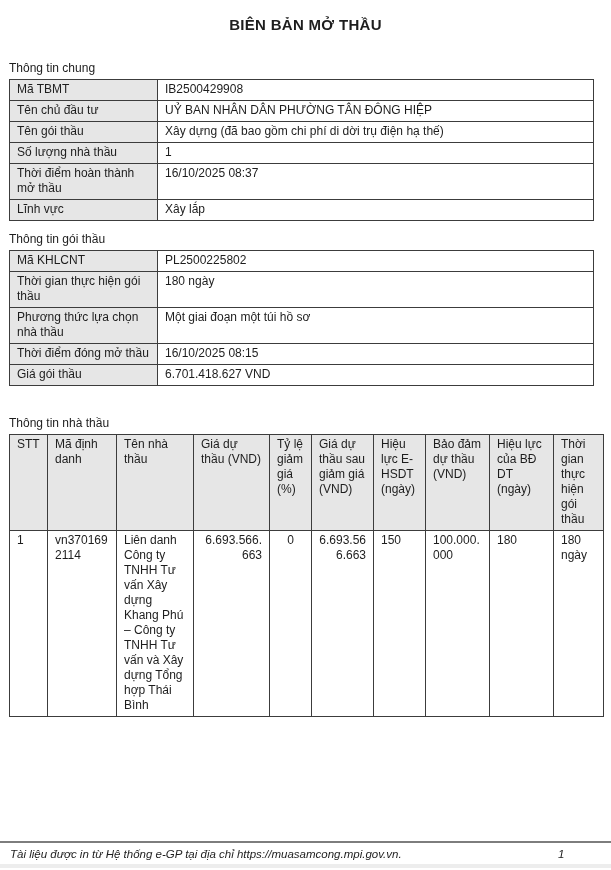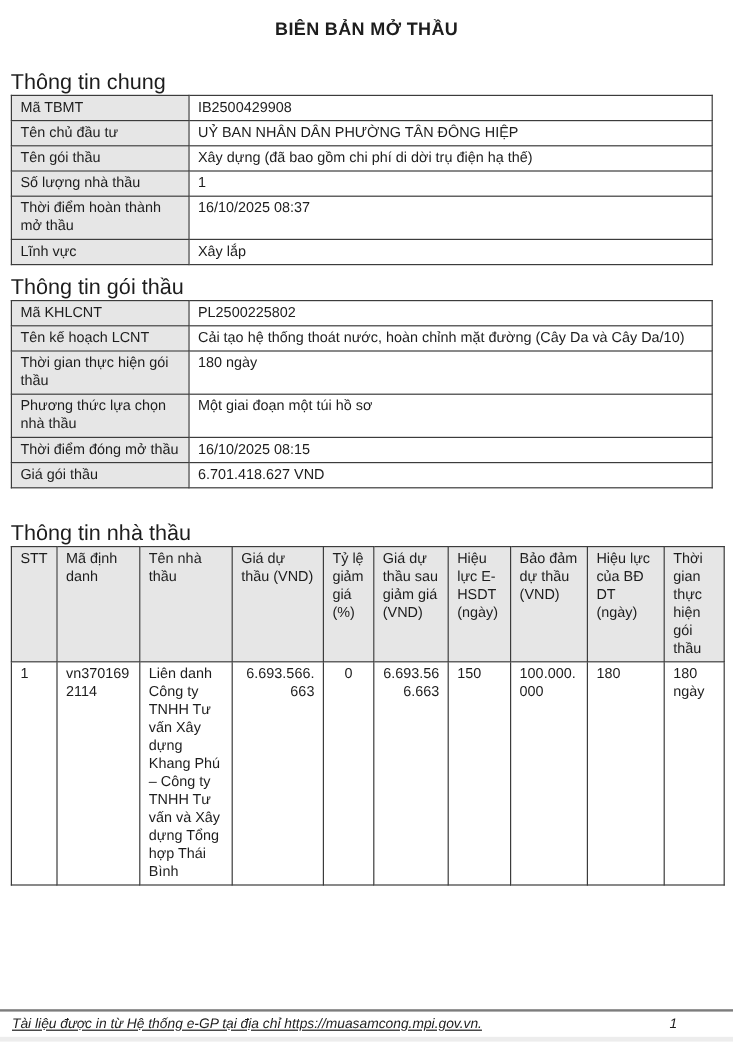--- a/index.html
+++ b/index.html
@@ -7,21 +7,21 @@
     width:611px;height:870px;background:#ffffff;overflow:hidden;
     font-family:"Liberation Sans","DejaVu Sans",sans-serif;
     color:#1d1d1d;-webkit-font-smoothing:antialiased;
   }
   .page{position:relative;width:611px;height:868px;background:#fff;}
   .doc-title{
     margin:0;padding-top:15px;height:19px;line-height:19px;
     text-align:center;font-size:15px;font-weight:bold;letter-spacing:.3px;
   }
   .sec-heading{
-    margin:0 0 3px 9px;font-size:18px;line-height:15px;font-weight:normal;
+    margin:0 0 3px 9px;font-size:12px;line-height:15px;font-weight:normal;
   }
   .mt1{margin-top:27px;}
   .mt2{margin-top:11px;}
   .mt3{margin-top:30px;}
   table{border-collapse:collapse;table-layout:fixed;margin-left:9px;font-size:12px;}
   table.kv{width:585px;}
   table.bidders{width:594px;}
   td,th{
     border:1px solid #3c3c3c;vertical-align:top;
     padding:2px 7px 3px 7px;line-height:15px;font-size:12px;
@@ -29,21 +29,21 @@
   }
   td.lbl, th{background:#e6e6e6;font-weight:normal;text-align:left;}
   .ar{text-align:right;}
   .ac{text-align:center;}
   .ba{word-break:break-all;}
   .footer-rule{
     position:absolute;left:0;right:0;top:841px;height:0;
     border-top:2px solid #7d7d7d;
   }
   .footer-row{position:absolute;top:847px;left:10px;width:591px;font-size:11.5px;font-style:italic;line-height:14px;}
-  .footer-note{position:absolute;left:0;top:0;text-decoration:underline;}
+  .footer-note{position:absolute;left:0;top:0;}
   .footer-page{position:absolute;left:548px;top:0;}
   .bottom-strip{position:absolute;left:0;bottom:0;width:611px;height:4px;background:#ededed;}
 </style>
 </head>
 <body>
 
 <div class="page">
 
   <h1 class="doc-title">BIÊN BẢN MỞ THẦU</h1>
 
@@ -84,24 +84,20 @@
   <div class="sec-heading mt2">Thông tin gói thầu</div>
   <table class="kv">
     <colgroup>
         <col style="width:148px">
         <col>
       </colgroup>
     <tbody>
       <tr>
         <td class="lbl">Mã KHLCNT</td>
         <td>PL2500225802</td>
-      </tr>
-      <tr>
-        <td class="lbl">Tên kế hoạch LCNT</td>
-        <td>Cải tạo hệ thống thoát nước, hoàn chỉnh mặt đường (Cây Da và Cây Da/10)</td>
       </tr>
       <tr>
         <td class="lbl">Thời gian thực hiện gói thầu</td>
         <td>180 ngày</td>
       </tr>
       <tr>
         <td class="lbl">Phương thức lựa chọn nhà thầu</td>
         <td>Một giai đoạn một túi hồ sơ</td>
       </tr>
       <tr>

